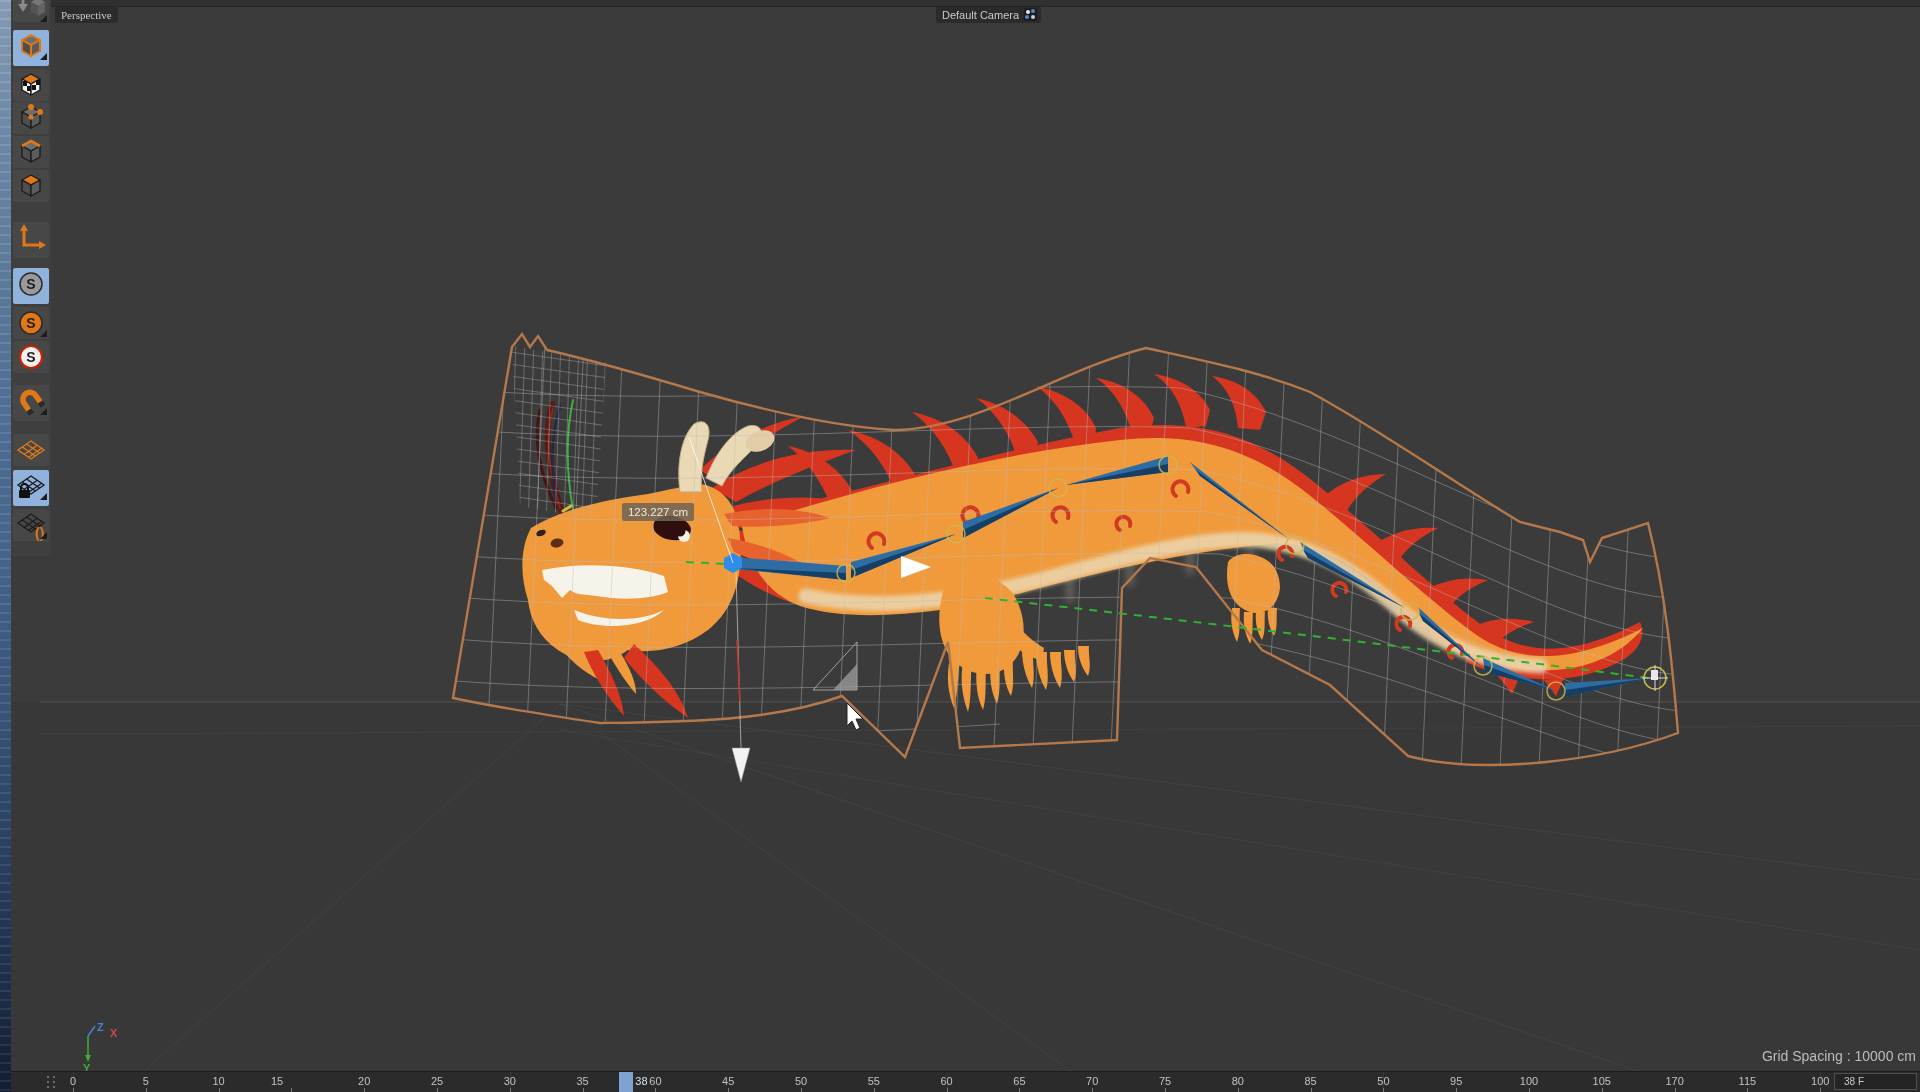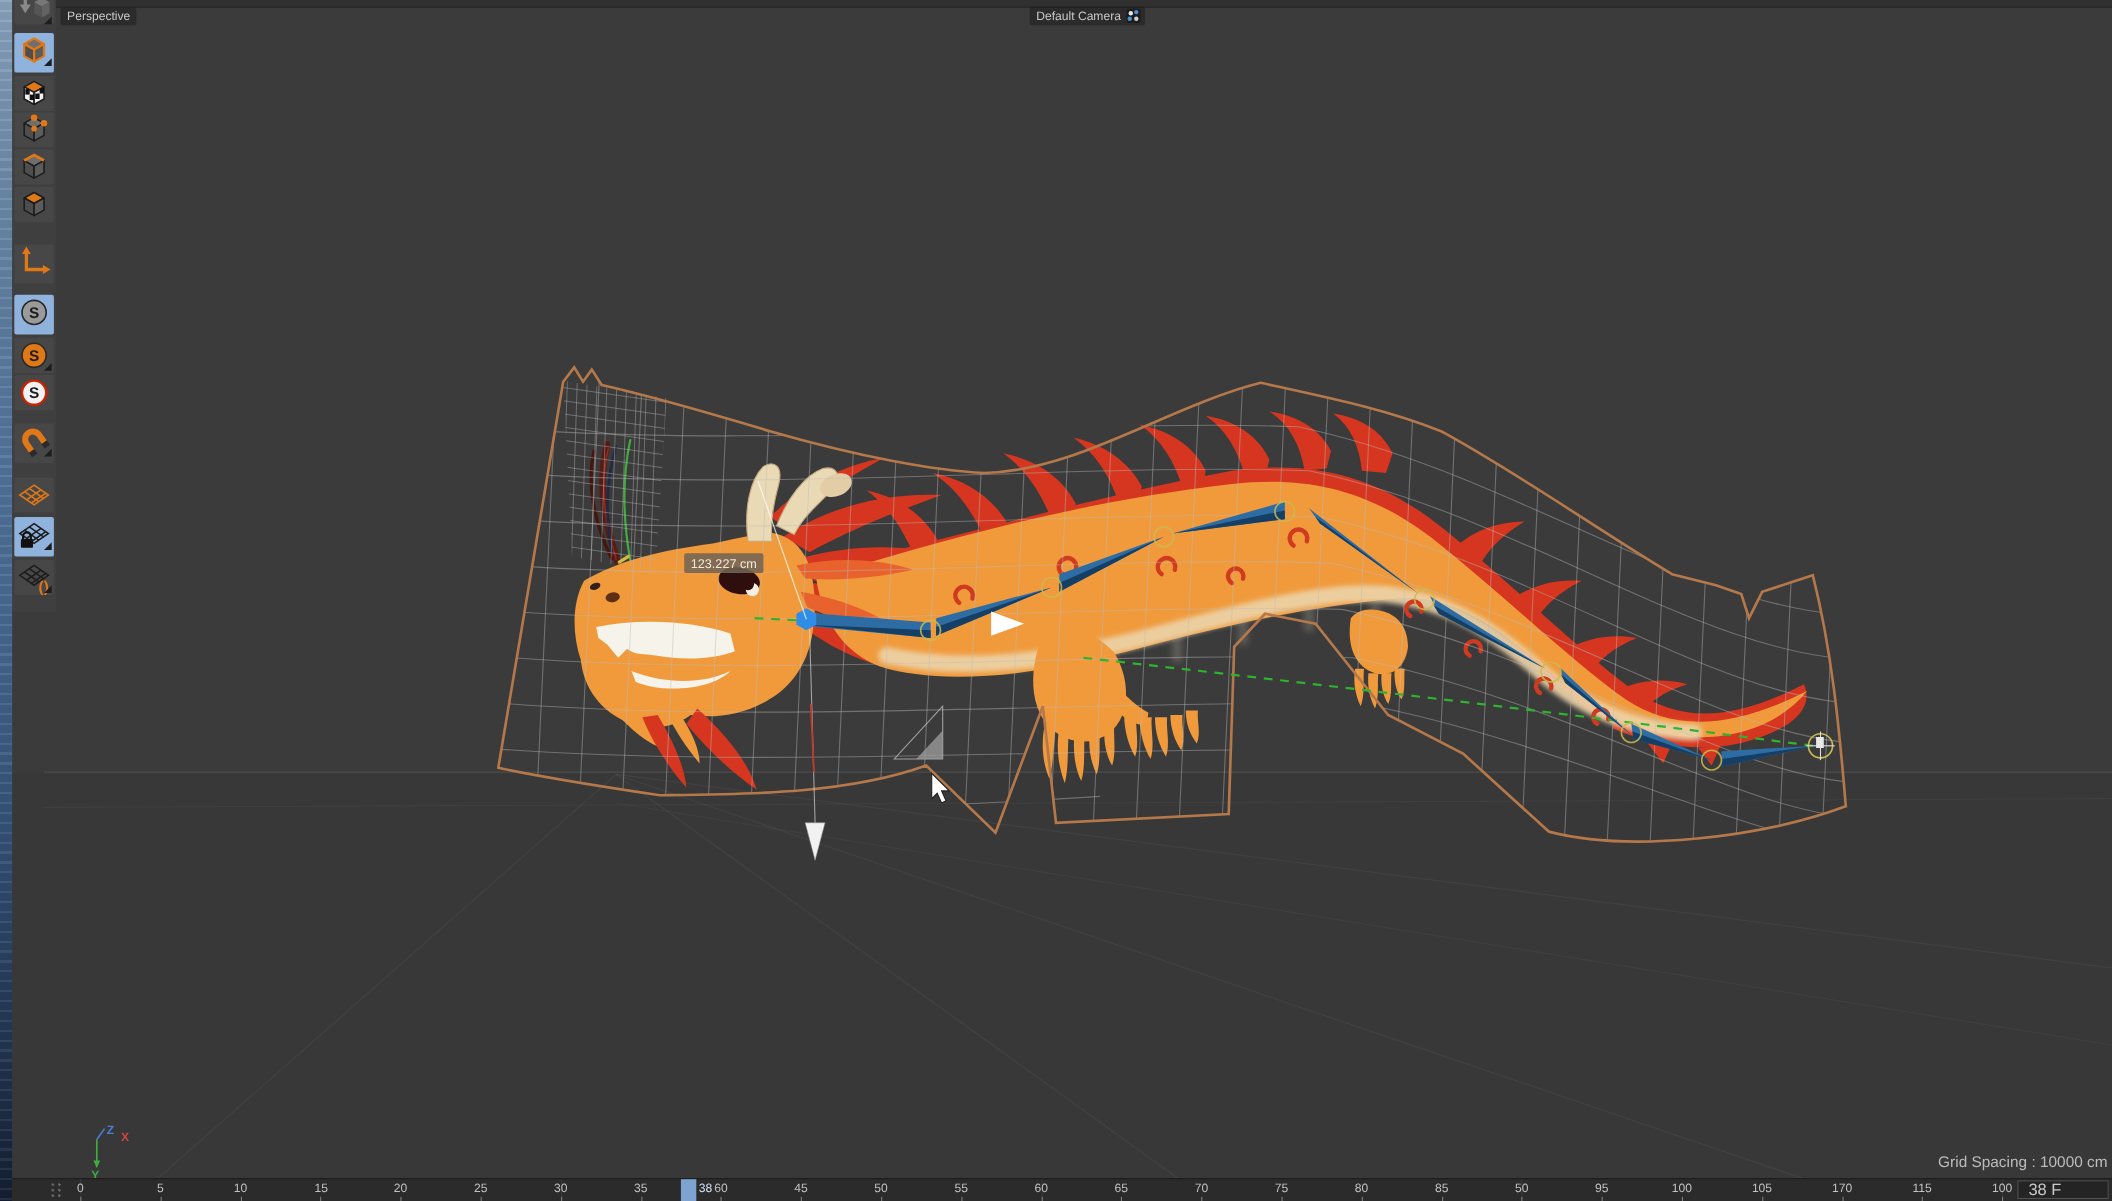--- a/index.html
+++ b/index.html
@@ -10,36 +10,36 @@
   
   .wallpaper{position:absolute;left:0;top:0;width:11px;height:1092px;z-index:30;
     background:linear-gradient(180deg,#8aa3bd 0%,#6f8cab 14%,#5d7da0 28%,#51729a 40%,#47688f 52%,#3c5a80 63%,#2f4a6e 74%,#253a58 84%,#1b2c44 93%,#141f32 100%);}
   .wallpaper:after{content:"";position:absolute;inset:0;background:repeating-linear-gradient(180deg,rgba(255,255,255,.07) 0 2px,rgba(0,0,0,.05) 2px 9px);}
   
   .palette{position:absolute;left:11px;top:0;width:40px;height:556px;background:#3f3f3f;z-index:20;}
   .tile{position:absolute;left:2px;width:36px;height:32px;background:#474747;border-radius:2px;}
   .tile.sel{background:#8fb3dc;}
   .tile svg{display:block;width:36px;height:32px;}
   
-  .vplabel{position:absolute;z-index:10;font-size:11px;color:#c9c9c9;background:rgba(25,25,25,.45);padding:2px 6px;border-radius:2px;}
+  .vplabel{position:absolute;z-index:10;font-size:11px;color:#c9c9c9;background:rgba(25,25,25,.45);padding:2px 6px;border-radius:2px;font-family:Liberation Serif, serif;}
   .camlabel{position:absolute;z-index:10;font-size:11px;color:#c9c9c9;background:rgba(25,25,25,.45);padding:2px 4px 2px 6px;border-radius:2px;display:flex;align-items:center;gap:5px;}
   .camicon{width:13px;height:13px;background:#1d1d1d;border-radius:2px;position:relative;}
   .camicon i{position:absolute;width:4px;height:4px;border-radius:50%;}
   .gridspacing{position:absolute;right:4px;top:1048px;font-size:14px;color:#bcbcbc;z-index:10;}
   
   .ruler{position:absolute;left:0;right:0;bottom:0;height:20px;background:#2b2b2b;border-top:1px solid #1d1d1d;z-index:25;}
   .ruler .tick-label{position:absolute;top:3px;transform:translateX(-50%);font-size:11px;color:#c2c2c2;}
   .ruler .tick-mark{position:absolute;bottom:0;width:1px;height:4px;background:#7d7d7d;}
   .ruler .tick-line{position:absolute;top:0;bottom:0;width:1px;background:rgba(255,255,255,.07);}
   .playhead{position:absolute;top:0;bottom:0;width:14px;background:#7fa3d0;}
   .playhead-label{position:absolute;top:3px;font-size:11px;color:#d3e1f4;}
   .grip{position:absolute;left:46px;bottom:3px;width:12px;height:14px;z-index:26;
         background:radial-gradient(circle at 2px 2px,#6e6e6e 1px,transparent 1.2px) 0 0/6px 5px;}
   .framefield{position:absolute;right:3px;bottom:2px;width:72px;height:15px;background:#242424;border:1px solid #4f4f4f;
-        font-size:15px;color:#c9c9c9;line-height:15px;padding-left:9px;z-index:26;}
+        font-size:10px;color:#c9c9c9;line-height:15px;padding-left:9px;z-index:26;}
   .scene{position:absolute;inset:0;z-index:5;}
 </style>
 </head>
 <body>
 
 <div class="screen">
   <div class="topstrip"></div>
 
   <svg class="scene" viewBox="0 0 1920 1092" width="1920" height="1092">
     <defs>
@@ -509,21 +509,21 @@
 
   <div class="ruler" id="ruler">
       <div class="tick-line" style="left: 73px;"></div>
       <div class="tick-mark" style="left: 73px;"></div>
       <span class="tick-label" style="left: 73px;">0</span>
       <div class="tick-mark" style="left: 145.8px;"></div>
       <span class="tick-label" style="left: 145.8px;">5</span>
       <div class="tick-mark" style="left: 218.6px;"></div>
       <span class="tick-label" style="left: 218.6px;">10</span>
       <div class="tick-mark" style="left: 291.4px;"></div>
-      <span class="tick-label" style="left: 292px;">15</span>
+      <span class="tick-label" style="left: 277px;">15</span>
       <div class="tick-mark" style="left: 364.2px;"></div>
       <span class="tick-label" style="left: 364.2px;">20</span>
       <div class="tick-mark" style="left: 437px;"></div>
       <span class="tick-label" style="left: 437px;">25</span>
       <div class="tick-line" style="left: 509.8px;"></div>
       <div class="tick-mark" style="left: 509.8px;"></div>
       <span class="tick-label" style="left: 509.8px;">30</span>
       <div class="tick-mark" style="left: 582.6px;"></div>
       <span class="tick-label" style="left: 582.6px;">35</span>
       <div class="tick-mark" style="left: 655.4px;"></div>

